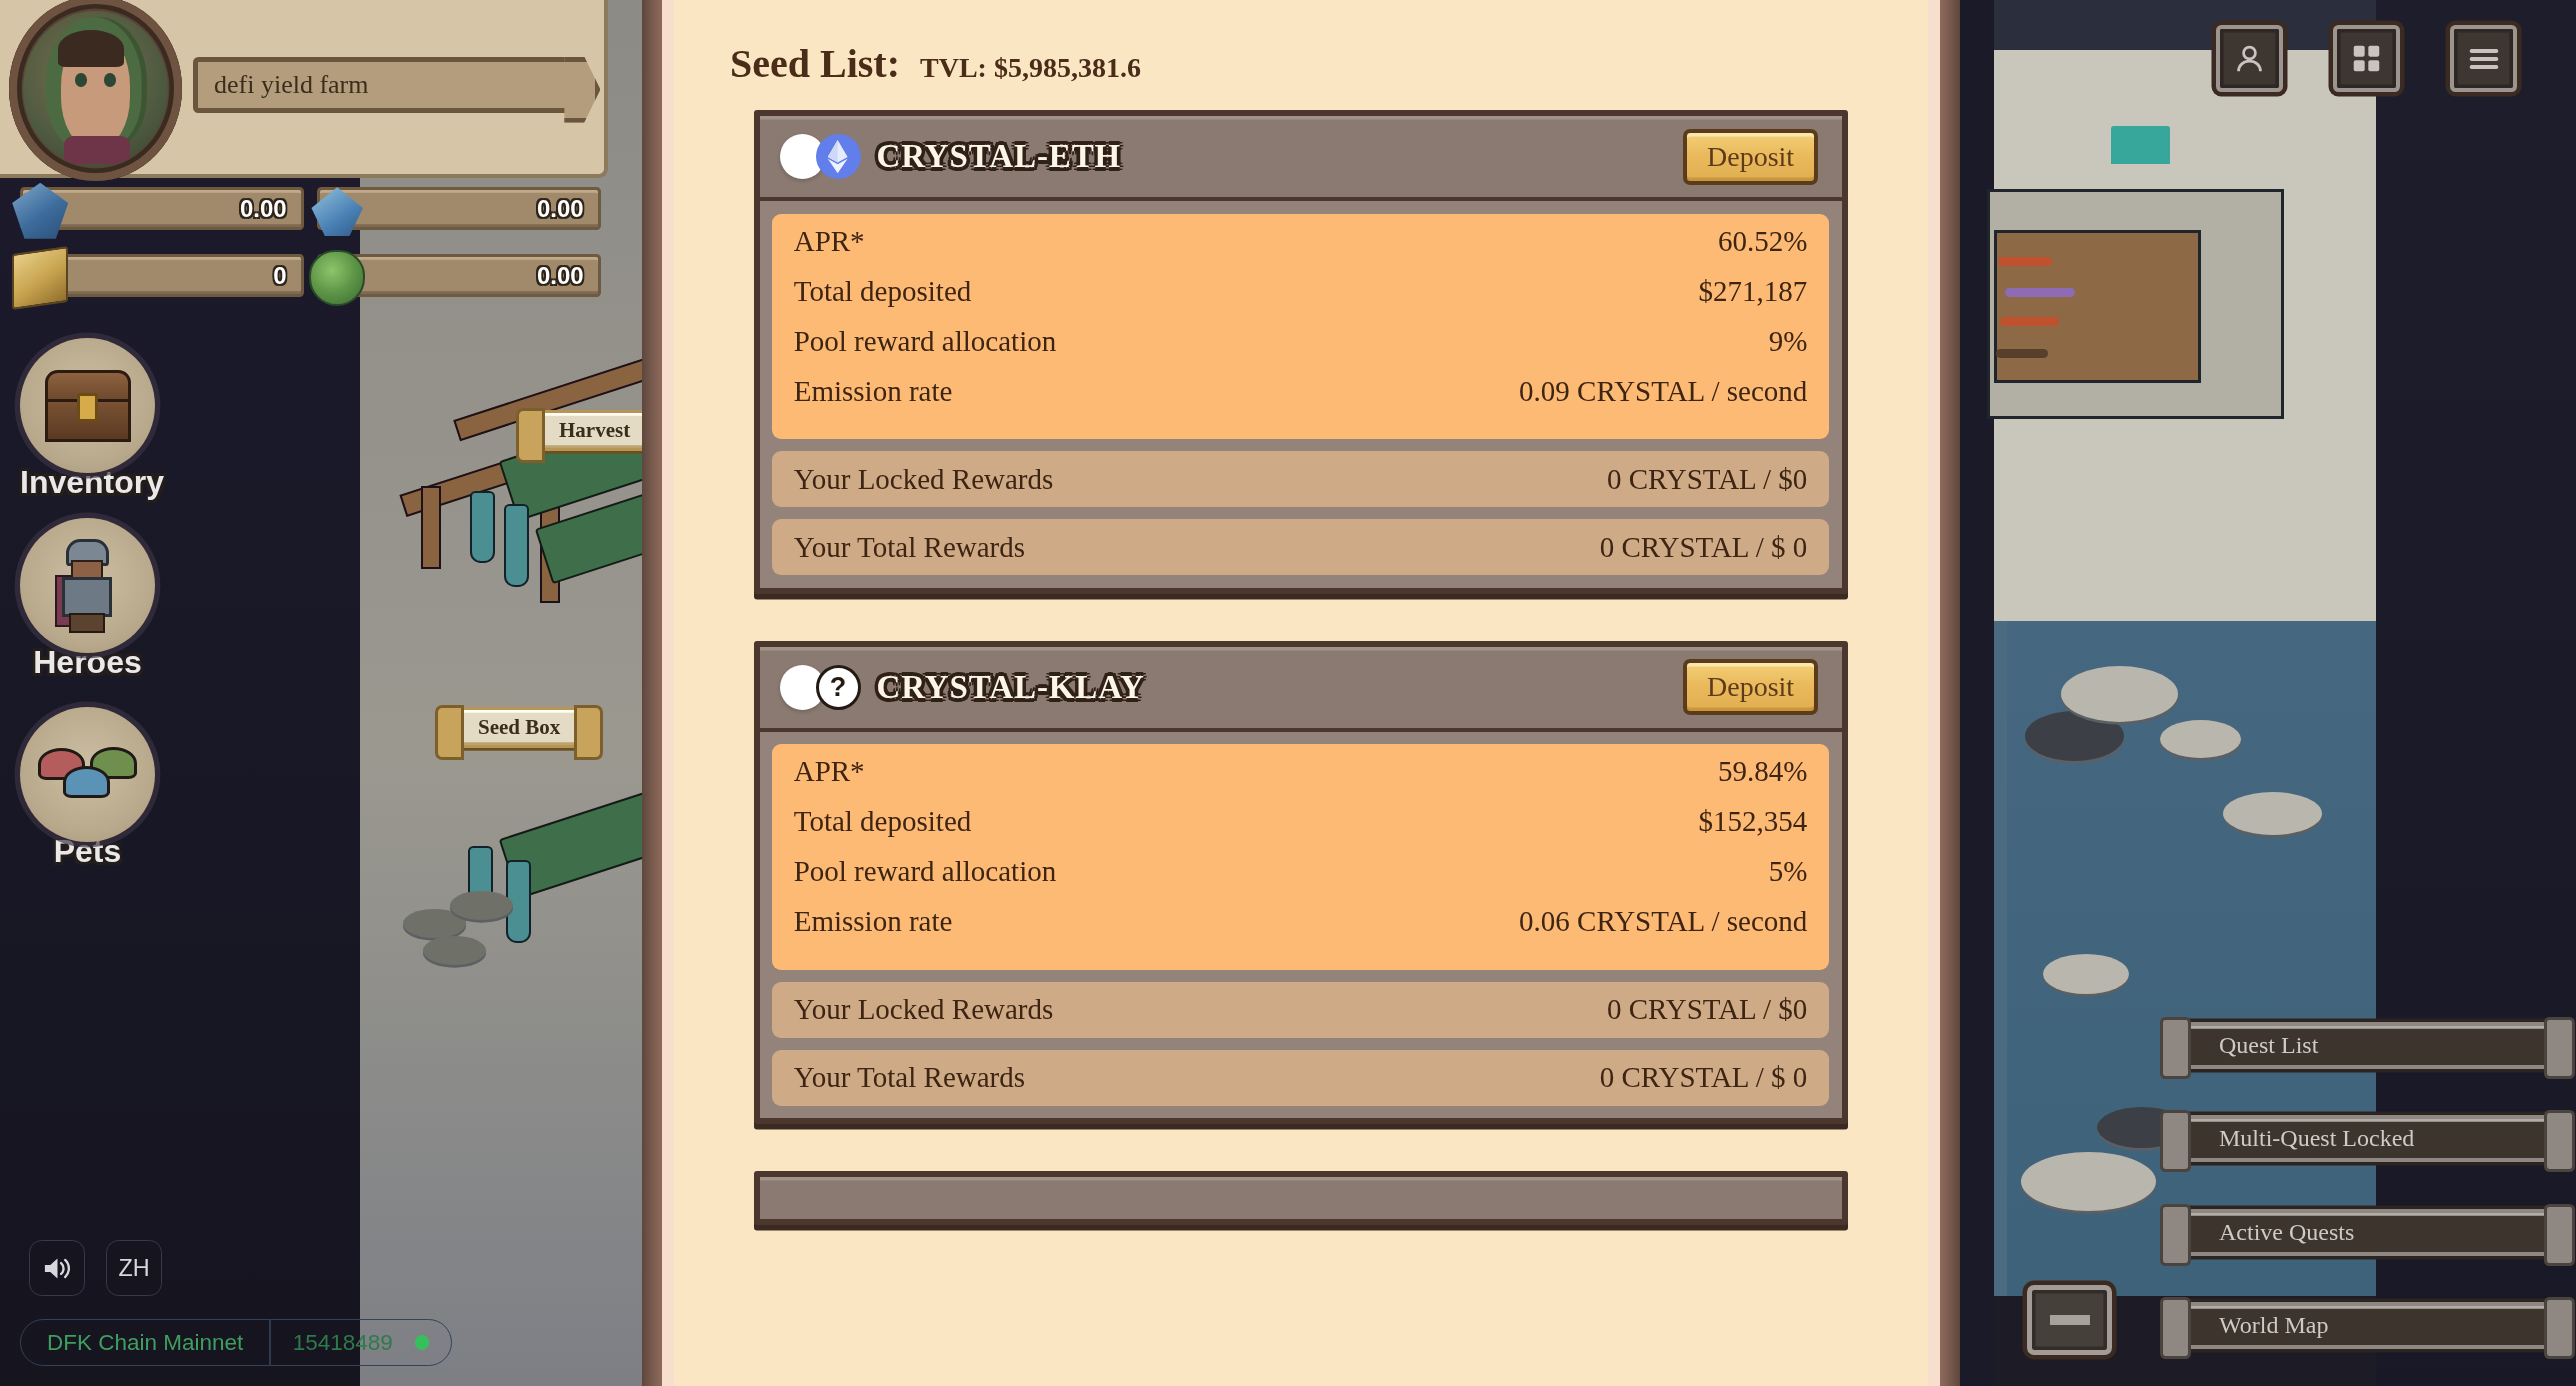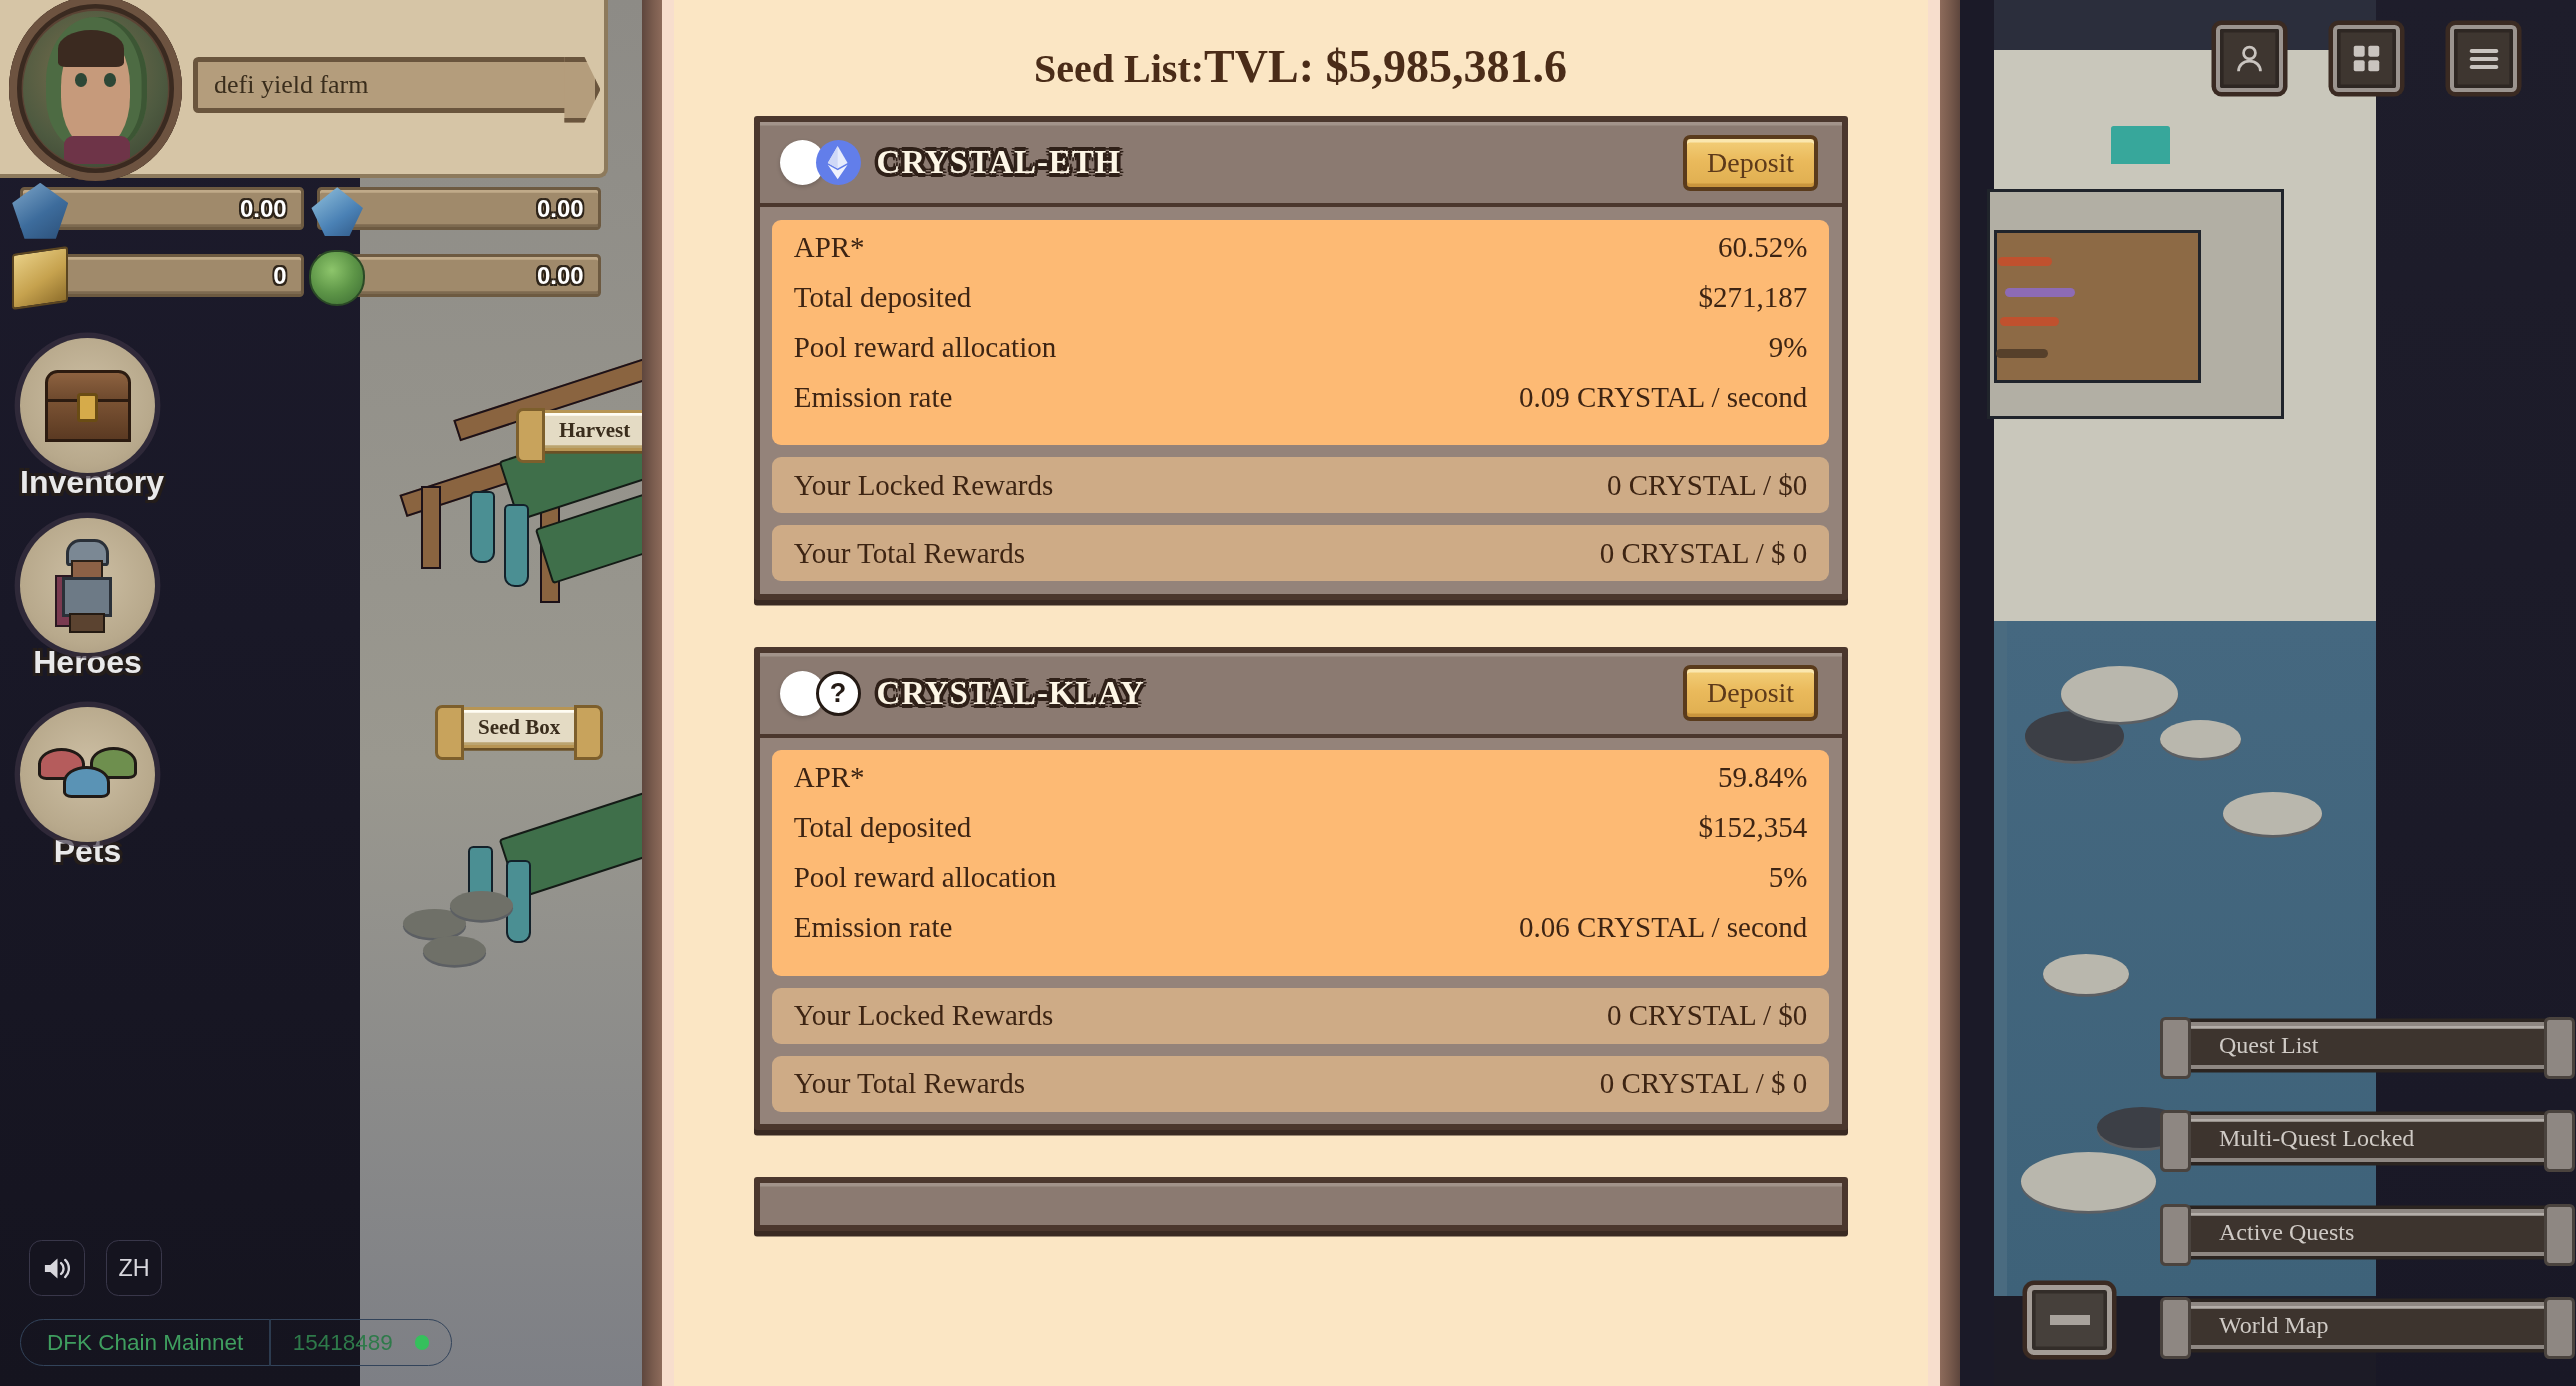--- a/index.html
+++ b/index.html
@@ -175,25 +175,25 @@
     content:""; position:absolute; left:-32px; top:0; width:20px; height:1386px;
     background:linear-gradient(90deg,#5e463d 0%,#7a5c4e 55%,#8d6b5b 100%);
   }
   .panel::after {
     content:""; position:absolute; right:-32px; top:0; width:20px; height:1386px;
     background:linear-gradient(90deg,#8d6b5b 0%,#7a5c4e 45%,#5e463d 100%);
   }
   .panel-inner { position:absolute; left:0; top:0; width:1253px; height:1386px; padding:0 47px; }
 
   .panel-head {
-    display:flex; align-items:baseline; justify-content:center;
+    display:flex; align-items:baseline; justify-content:flex-start;
     padding:40px 9px 23.4px 9px;
   }
   .panel-title { font-size:40px; font-weight:bold; color:#4a2c18; }
-  .panel-tvl   { font-size:46px; font-weight:bold; color:#4a2c18; }
+  .panel-tvl   { font-size:28px; font-weight:bold; color:#4a2c18;margin-left:20px; }
 
   
   .card {
     position:relative; margin:0 auto 47px auto; width:1094px;
     background:#94837a;
     border:6.3px solid #4b372d;
     border-radius:3px;
     box-shadow: 0 5.4px 0 #3a2a22;
     overflow:hidden;
   }

